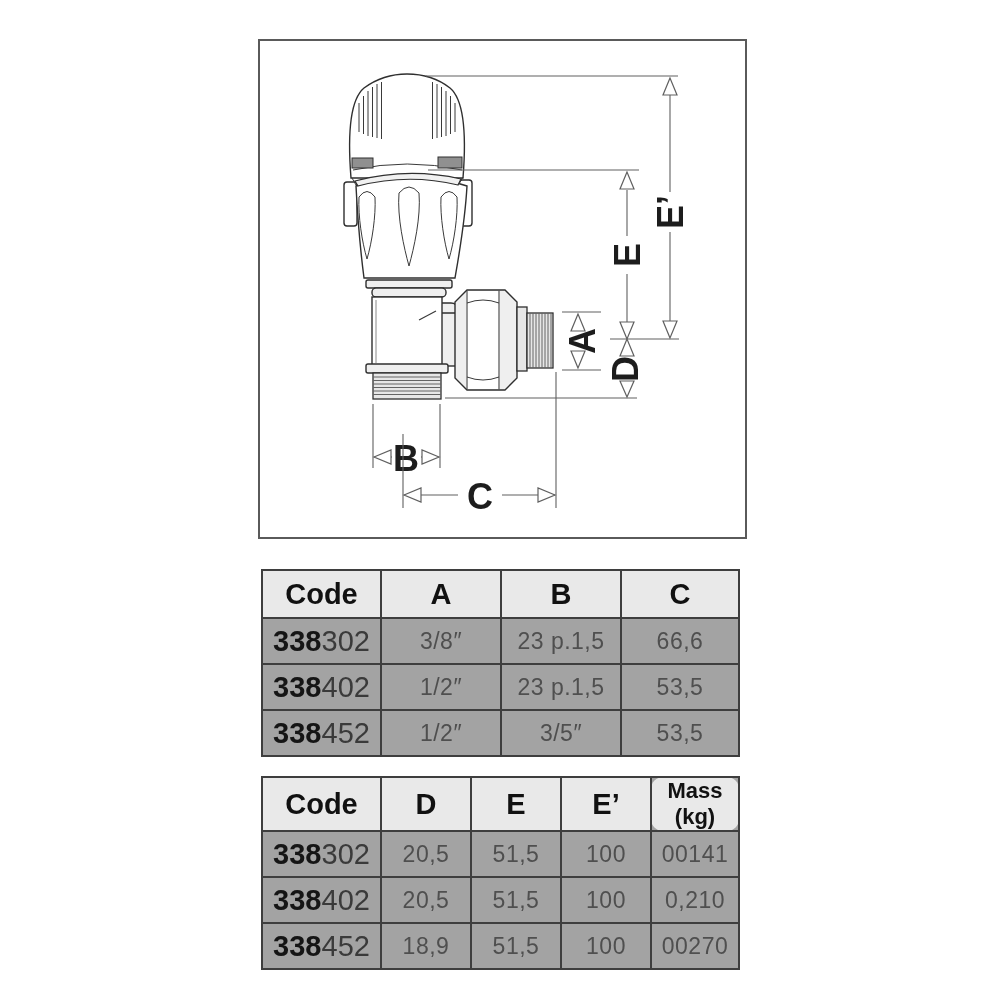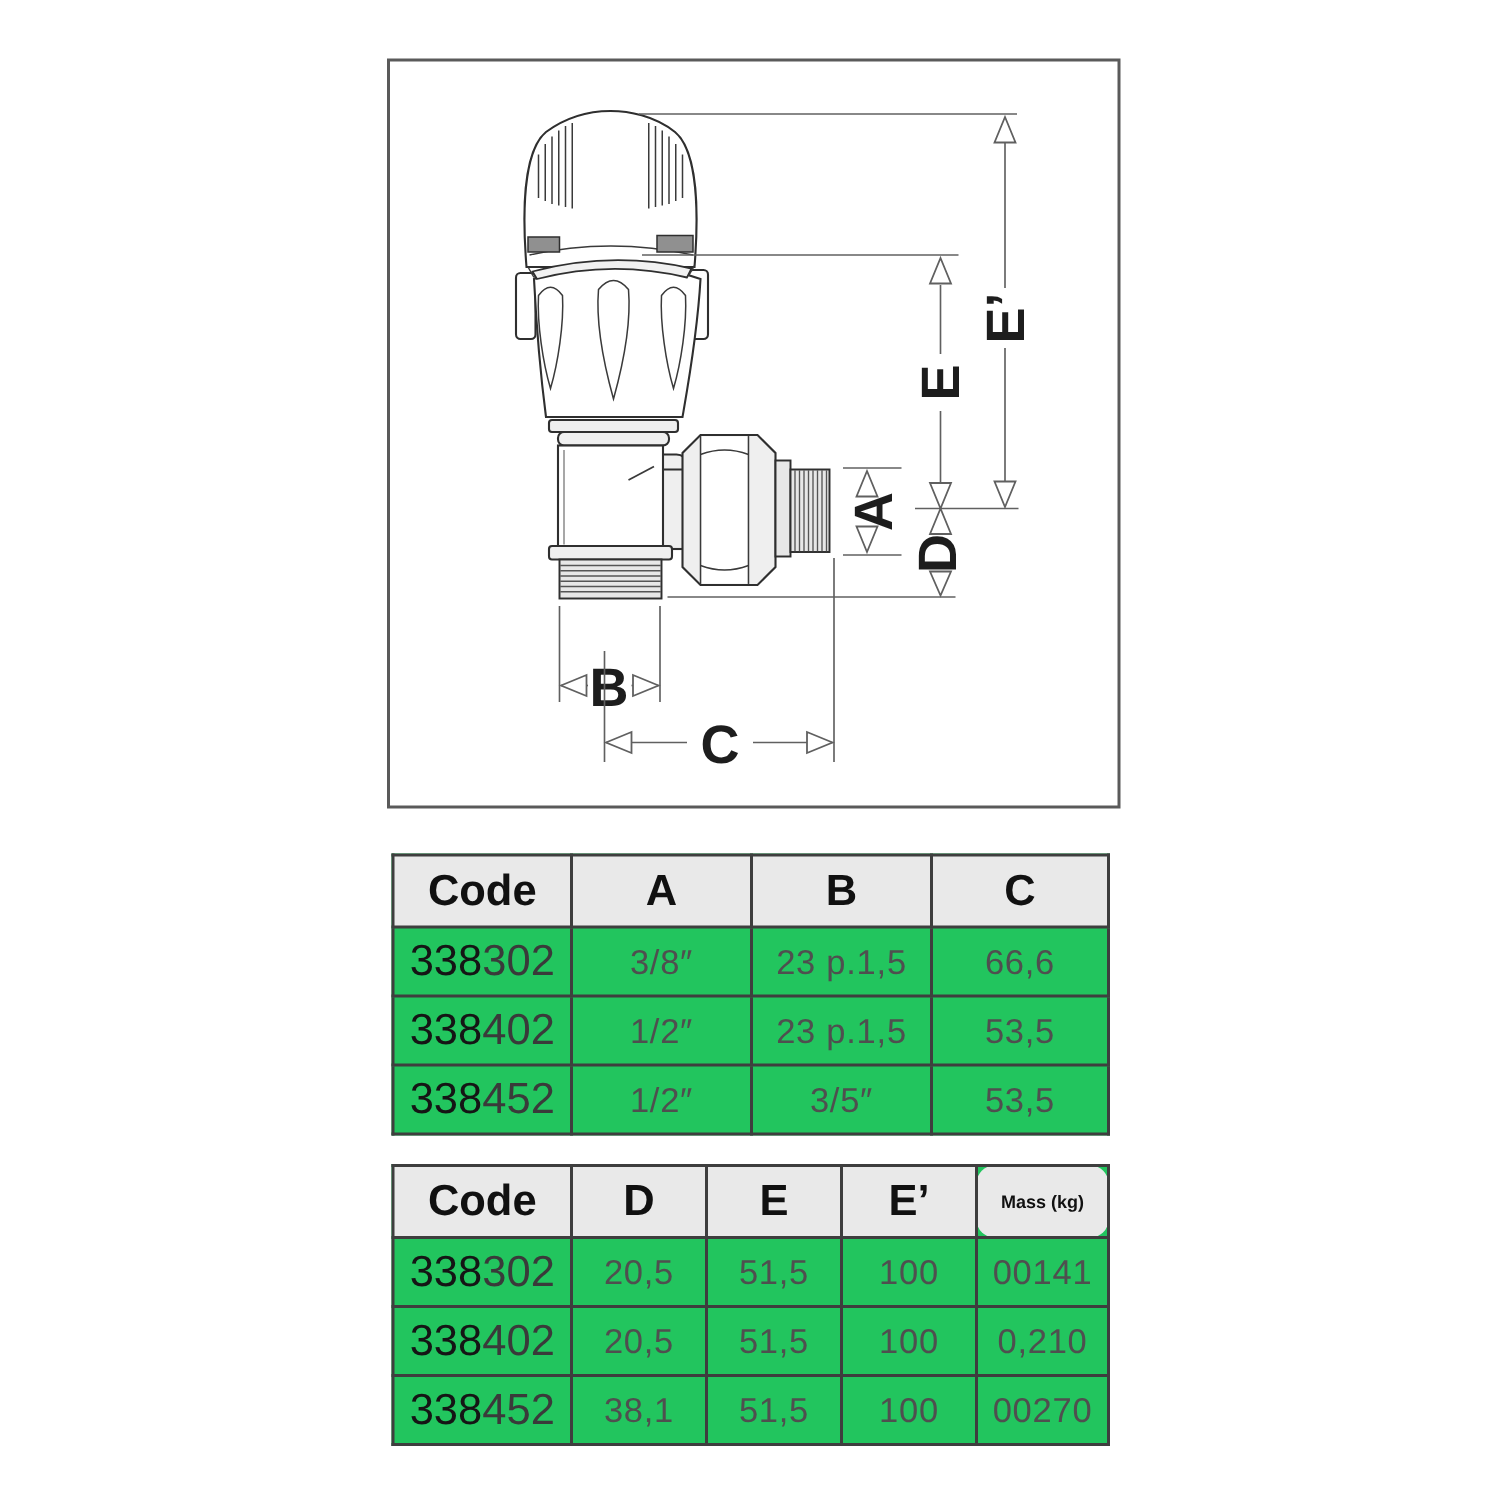--- a/index.html
+++ b/index.html
@@ -11,34 +11,34 @@
   
   .figure-box {
     position:absolute; left:258px; top:39px; width:489px; height:500px;
     border:2px solid #5a5a5a; box-sizing:border-box; background:#fff;
   }
   .figure-box svg { position:absolute; left:0; top:0; width:485px; height:496px; }
 
   
   table.spec {
     position:absolute; border-collapse:collapse; table-layout:fixed;
-    background:#22c55e;
+    background:#a3a3a3;
   }
   table.spec, table.spec th, table.spec td { border:2px solid #3e3e3e; }
   table.spec th {
     background:#e9e9e9; color:#111111; font-weight:bold;
     font-size:29px; text-align:center; vertical-align:middle; padding:0;
   }
-  table.spec th.small-head { font-size:12px;border-radius:12px; }
+  table.spec th.small-head { font-size:22px;border-radius:12px; }
   table.spec td {
     font-size:23px; color:#4f4f4f; text-align:center; vertical-align:middle;
     padding:0; letter-spacing:0.5px;
   }
   table.spec td.code-cell { color:#3a3a3a; letter-spacing:0; font-size:29px; }
-  table.spec td.code-cell b { color:#151515; font-weight:normal;margin-top:18px; }
+  table.spec td.code-cell b { color:#151515; font-weight:bold;margin-top:18px; }
   #table-abc { left:261px; top:569px; width:477px; height:188px; }
   #table-de  { left:261px; top:776px; width:477px; height:187px; }
   tr.head-row { height:48px; }
   tr.data-row { height:46px; }
 
   
   .outline   { fill:#ffffff; stroke:#2f2f2f; stroke-width:1.4; }
   .outline-g { fill:#efefef; stroke:#2f2f2f; stroke-width:1.4; }
   .outline-g2{ fill:#e7e7e7; stroke:#2f2f2f; stroke-width:1.3; }
   .thinline  { fill:none; stroke:#3a3a3a; stroke-width:1; }
@@ -262,19 +262,19 @@
   </tr>
   <tr class="data-row">
     <td class="code-cell"><b>338</b><span>402</span></td>
     <td>20,5</td>
     <td>51,5</td>
     <td>100</td>
     <td>0,210</td>
   </tr>
   <tr class="data-row">
     <td class="code-cell"><b>338</b><span>452</span></td>
-    <td>38,1</td>
+    <td>18,9</td>
     <td>51,5</td>
     <td>100</td>
     <td>00270</td>
   </tr>
 </tbody>
   </table>
 
 </body></html>

